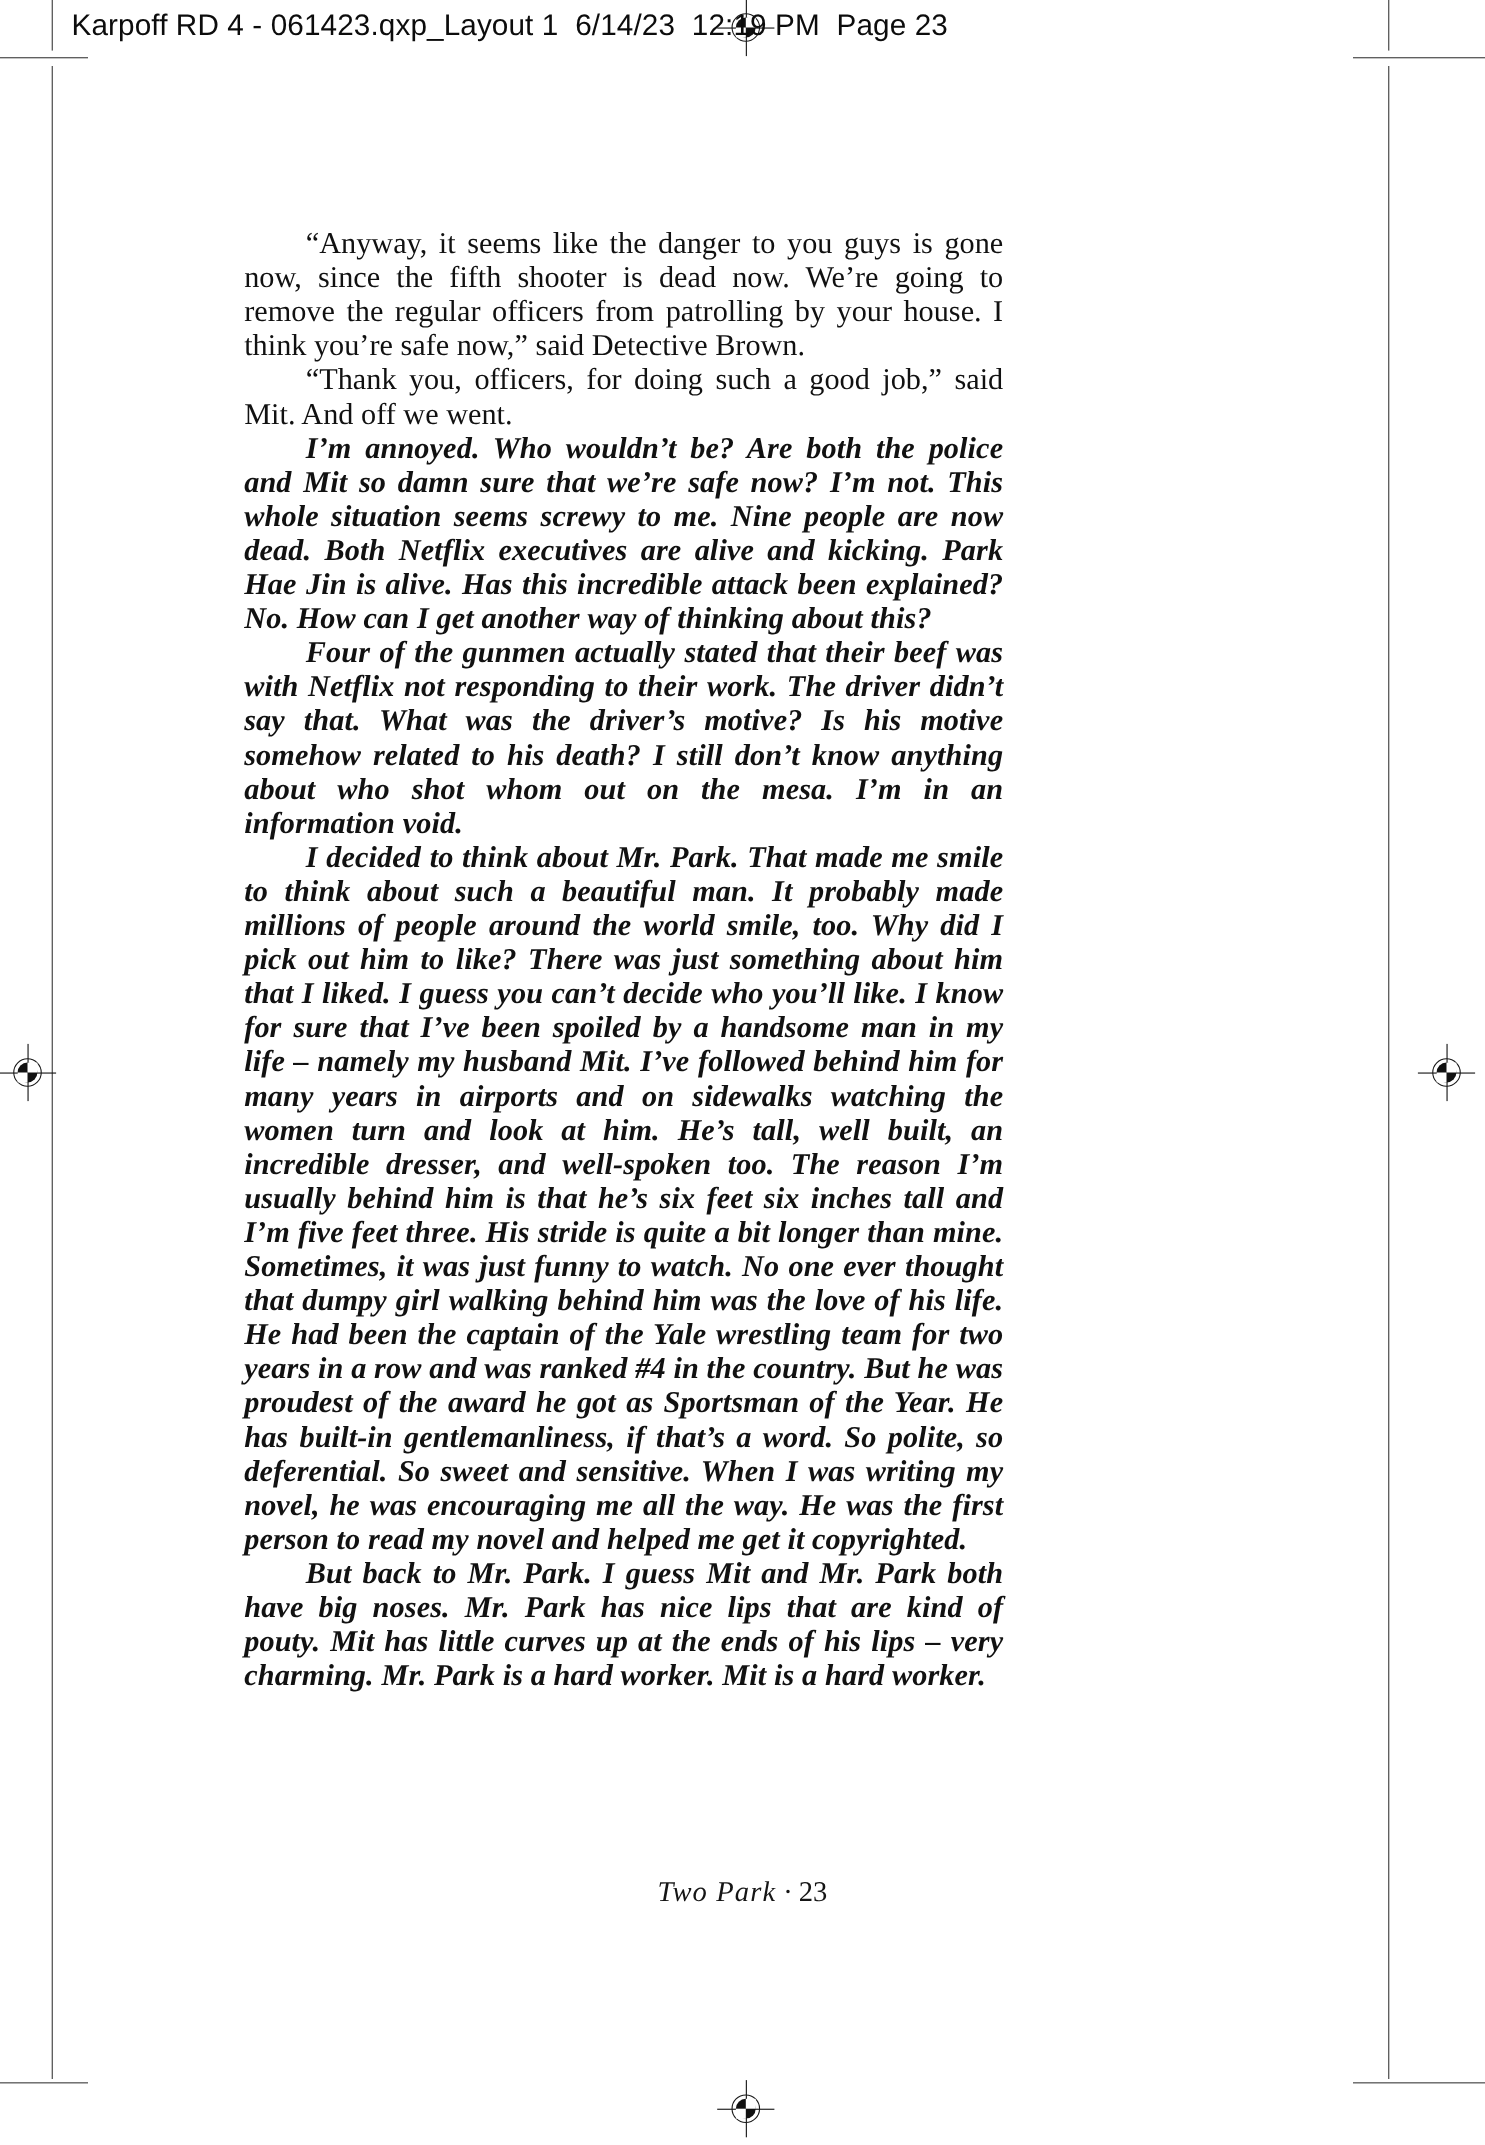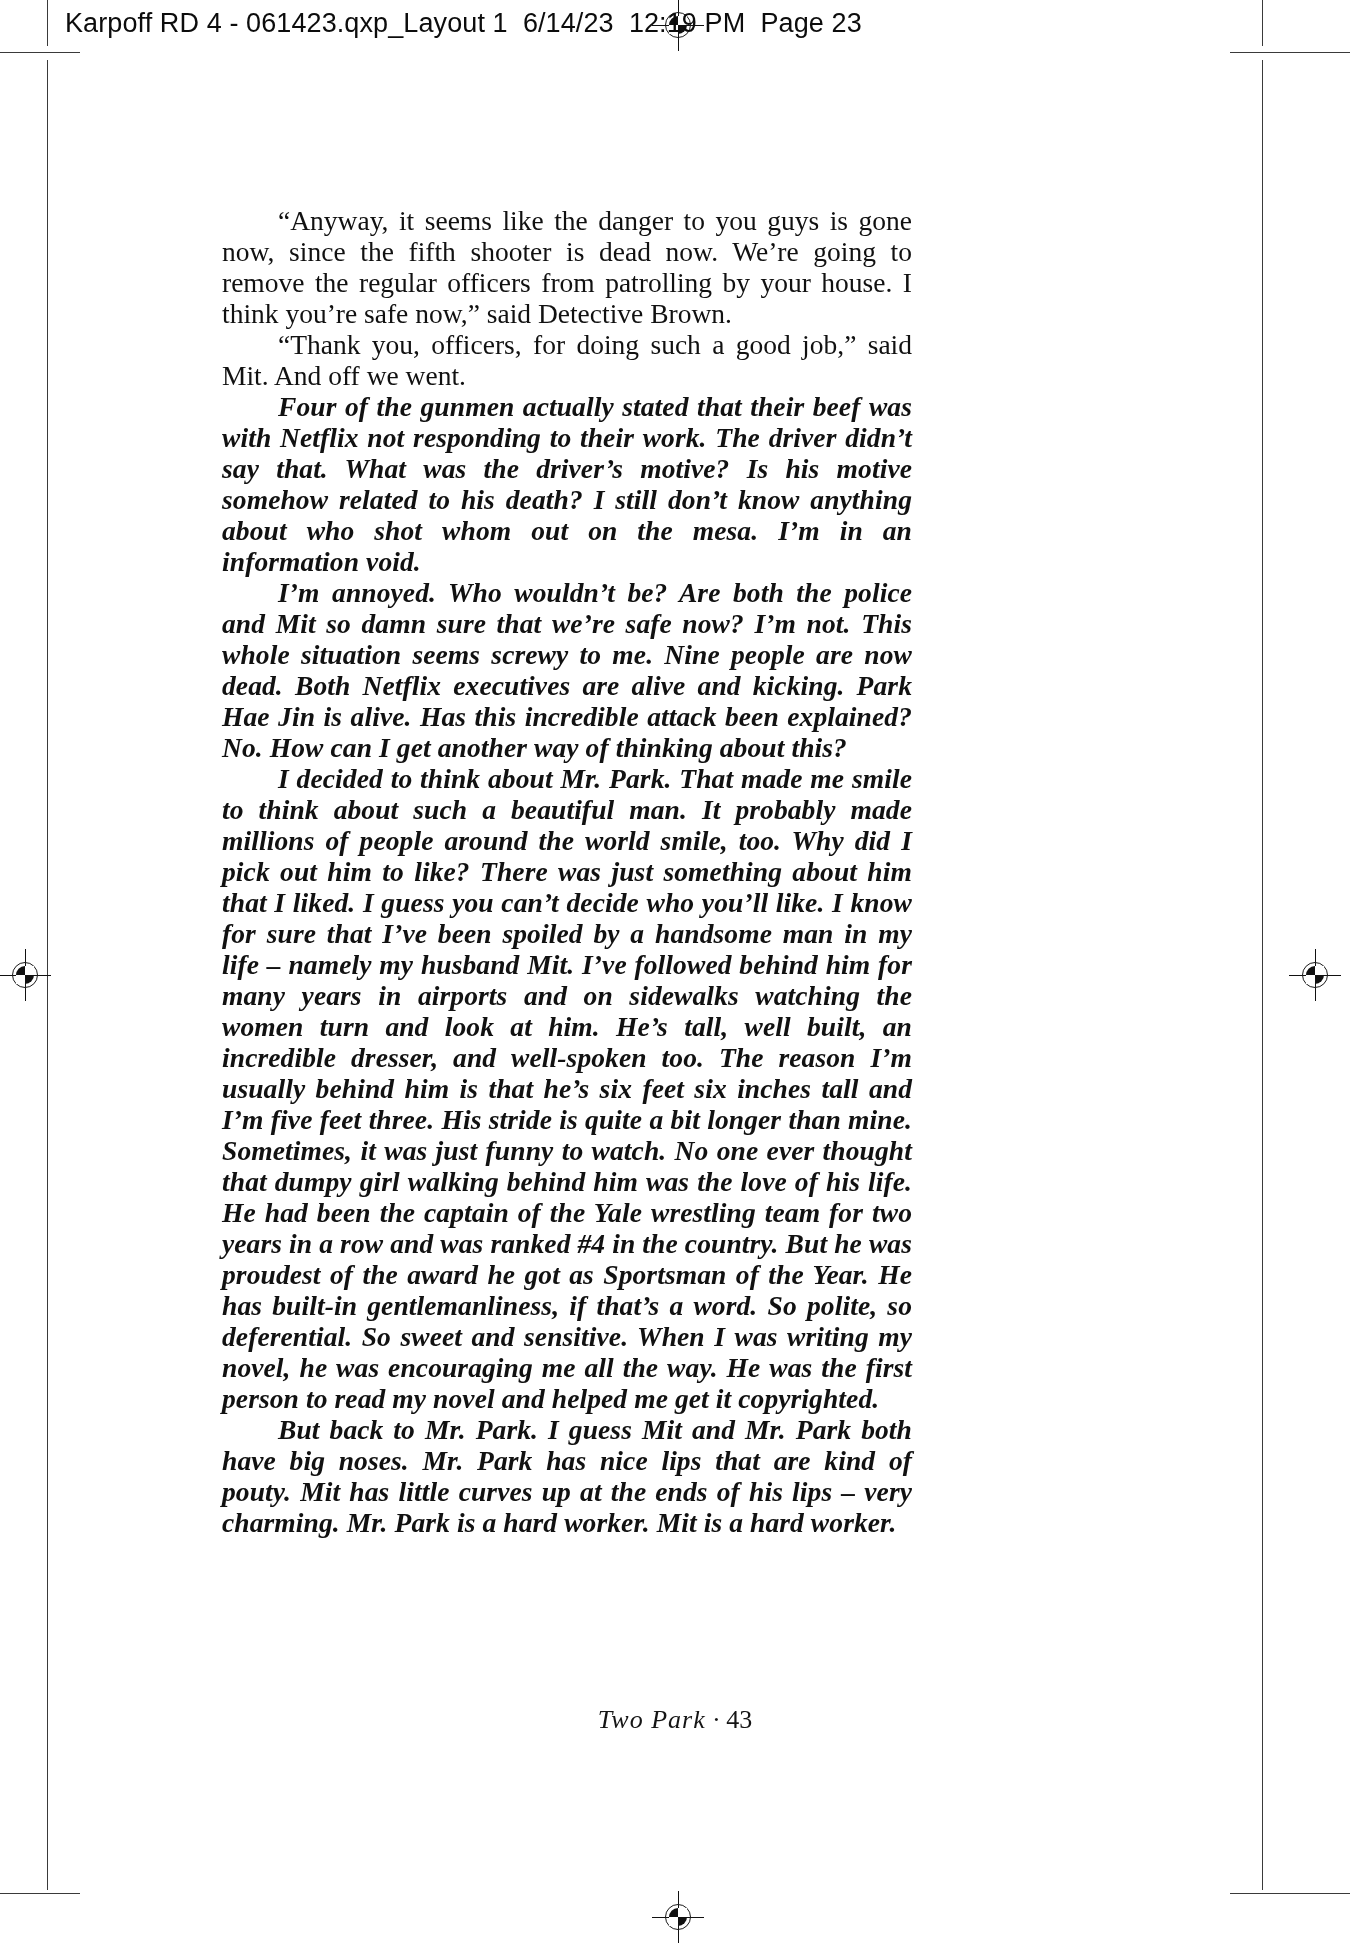--- a/index.html
+++ b/index.html
@@ -172,23 +172,23 @@
       <div class="dot"></div>
     <div class="wedge1"></div>
       <div class="wedge2"></div>
   </div>
 
   <div class="slug">Karpoff RD 4 - 061423.qxp_Layout 1  6/14/23  12:19 PM  Page 23</div>
 
   <div class="textblock">
     <p class="para roman">“Anyway, it seems like the danger to you guys is gone now, since the fifth shooter is dead now. We’re going to remove the regular officers from patrolling by your house. I think you’re safe now,” said Detective Brown.</p>
     <p class="para roman">“Thank you, officers, for doing such a good job,” said Mit. And off we went.</p>
+    <p class="para emph">I’m annoyed. Who wouldn’t be? Are both the police and Mit so damn sure that we’re safe now? I’m not. This whole situation seems screwy to me. Nine people are now dead. Both Netflix executives are alive and kicking. Park Hae Jin is alive. Has this incredible attack been explained? No. How can I get another way of thinking about this?</p>
     <p class="para emph">Four of the gunmen actually stated that their beef was with Netflix not responding to their work. The driver didn’t say that. What was the driver’s motive? Is his motive somehow related to his death? I still don’t know anything about who shot whom out on the mesa. I’m in an information void.</p>
-    <p class="para emph">I’m annoyed. Who wouldn’t be? Are both the police and Mit so damn sure that we’re safe now? I’m not. This whole situation seems screwy to me. Nine people are now dead. Both Netflix executives are alive and kicking. Park Hae Jin is alive. Has this incredible attack been explained? No. How can I get another way of thinking about this?</p>
     <p class="para emph">I decided to think about Mr. Park. That made me smile to think about such a beautiful man. It probably made millions of people around the world smile, too. Why did I pick out him to like? There was just something about him that I liked. I guess you can’t decide who you’ll like. I know for sure that I’ve been spoiled by a handsome man in my life – namely my husband Mit. I’ve followed behind him for many years in airports and on sidewalks watching the women turn and look at him. He’s tall, well built, an incredible dresser, and well-spoken too. The reason I’m usually behind him is that he’s six feet six inches tall and I’m five feet three. His stride is quite a bit longer than mine. Sometimes, it was just funny to watch. No one ever thought that dumpy girl walking behind him was the love of his life. He had been the captain of the Yale wrestling team for two years in a row and was ranked #4 in the country. But he was proudest of the award he got as Sportsman of the Year. He has built-in gentlemanliness, if that’s a word. So polite, so deferential. So sweet and sensitive. When I was writing my novel, he was encouraging me all the way. He was the first person to read my novel and helped me get it copyrighted.</p>
     <p class="para emph">But back to Mr. Park. I guess Mit and Mr. Park both have big noses. Mr. Park has nice lips that are kind of pouty. Mit has little curves up at the ends of his lips – very charming. Mr. Park is a hard worker. Mit is a hard worker.</p>
   </div>
 
   <div class="folio">
-    <span class="bookname">Two Park</span><span class="sep">·</span><span class="pagenum">43</span>
+    <span class="bookname">Two Park</span><span class="sep">·</span><span class="pagenum">23</span>
   </div>
 
 </div>
 
 </body></html>

